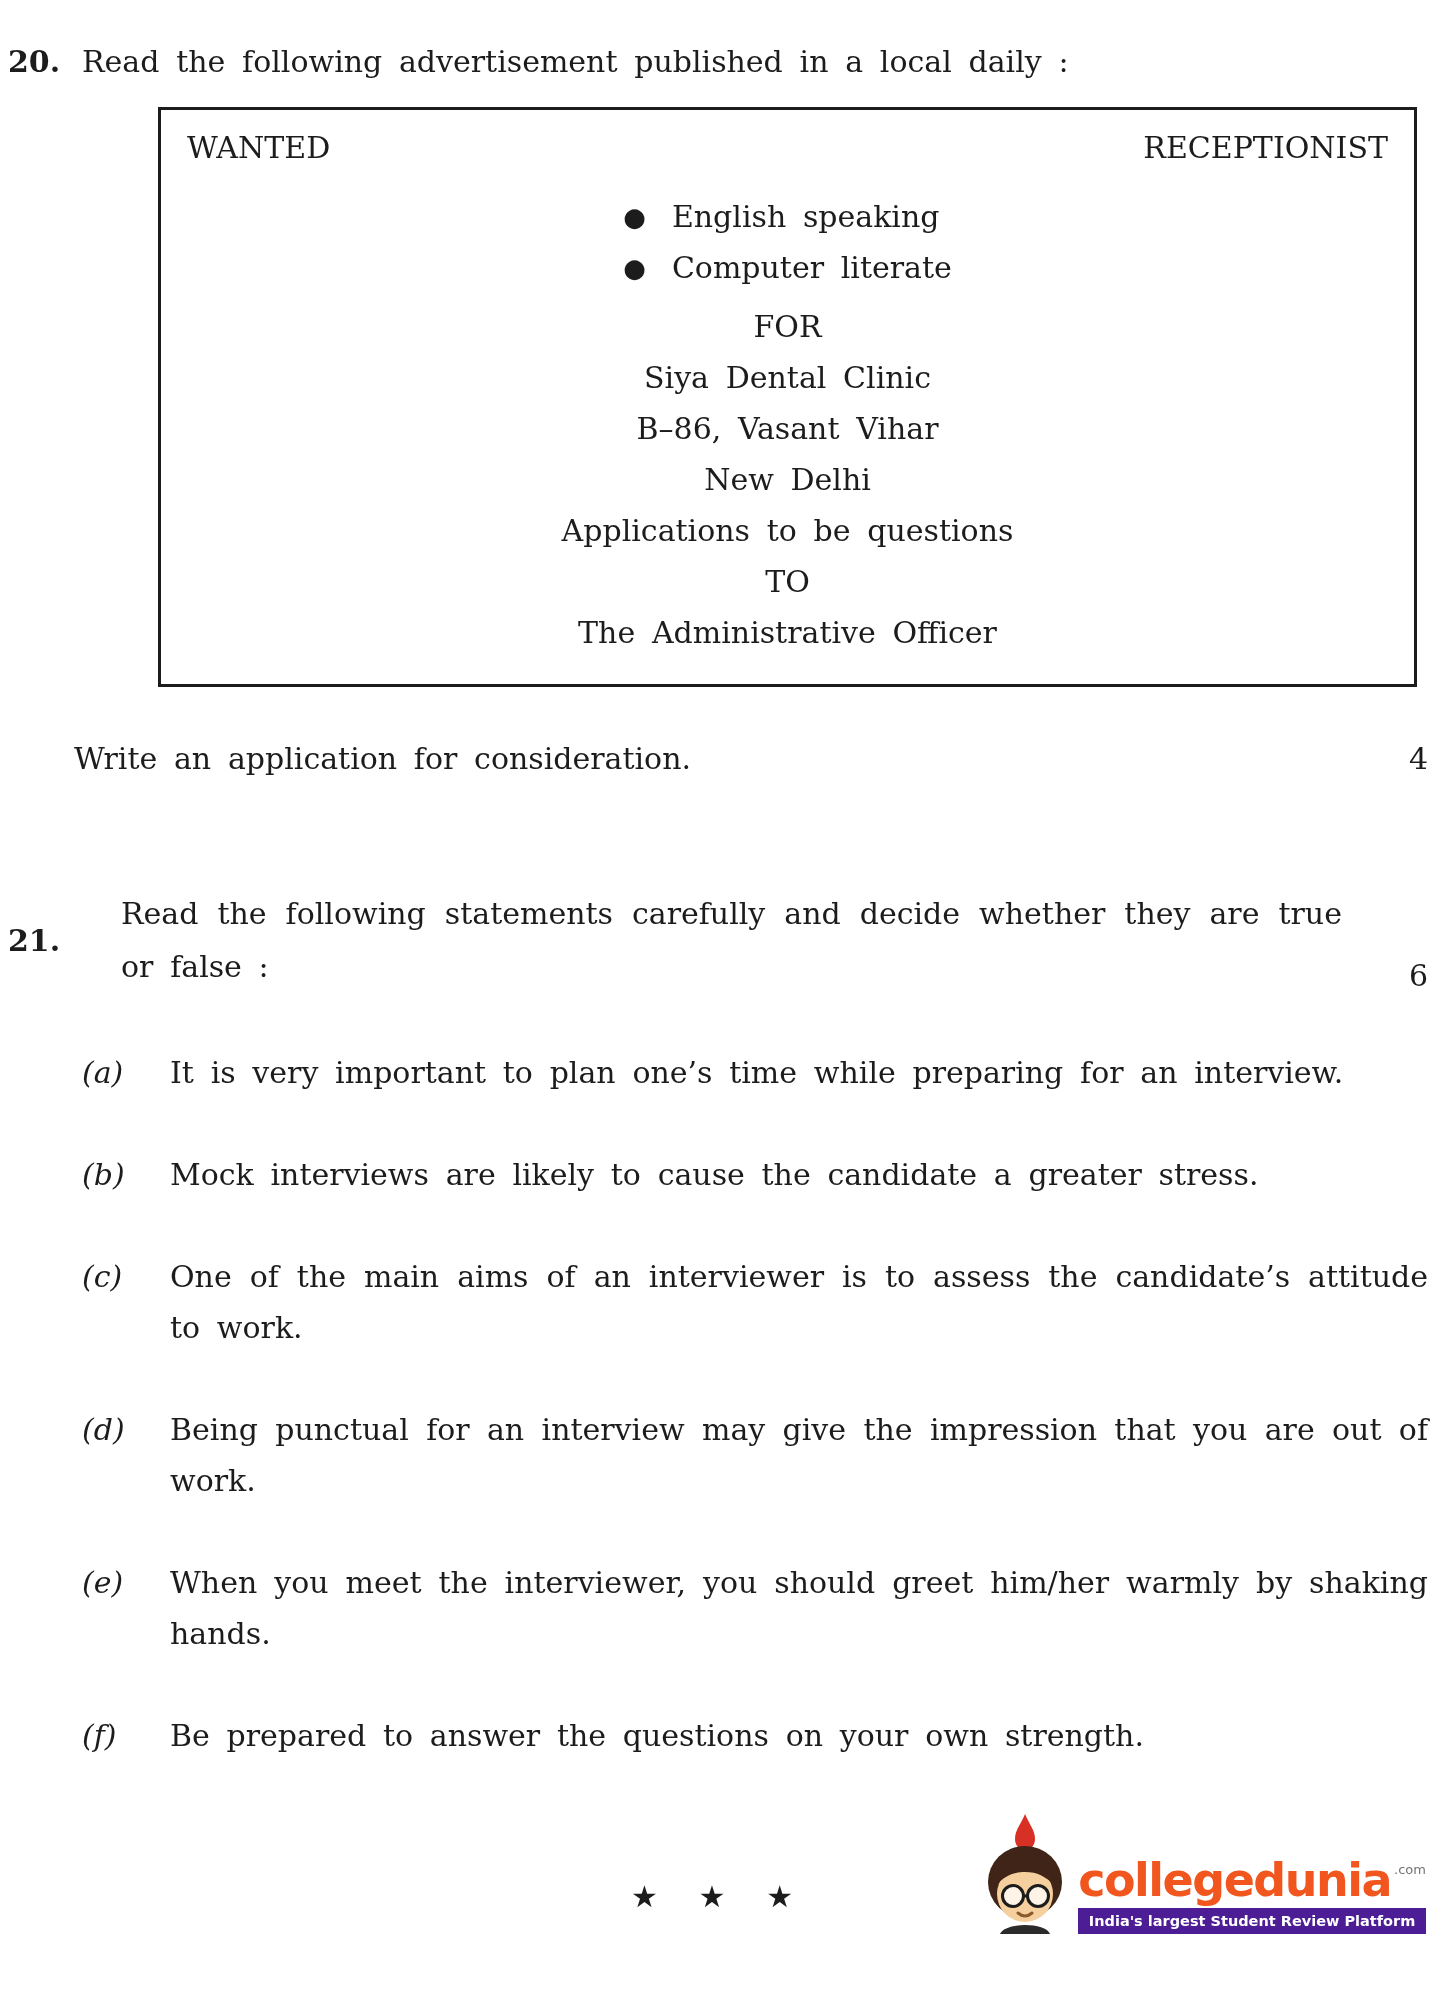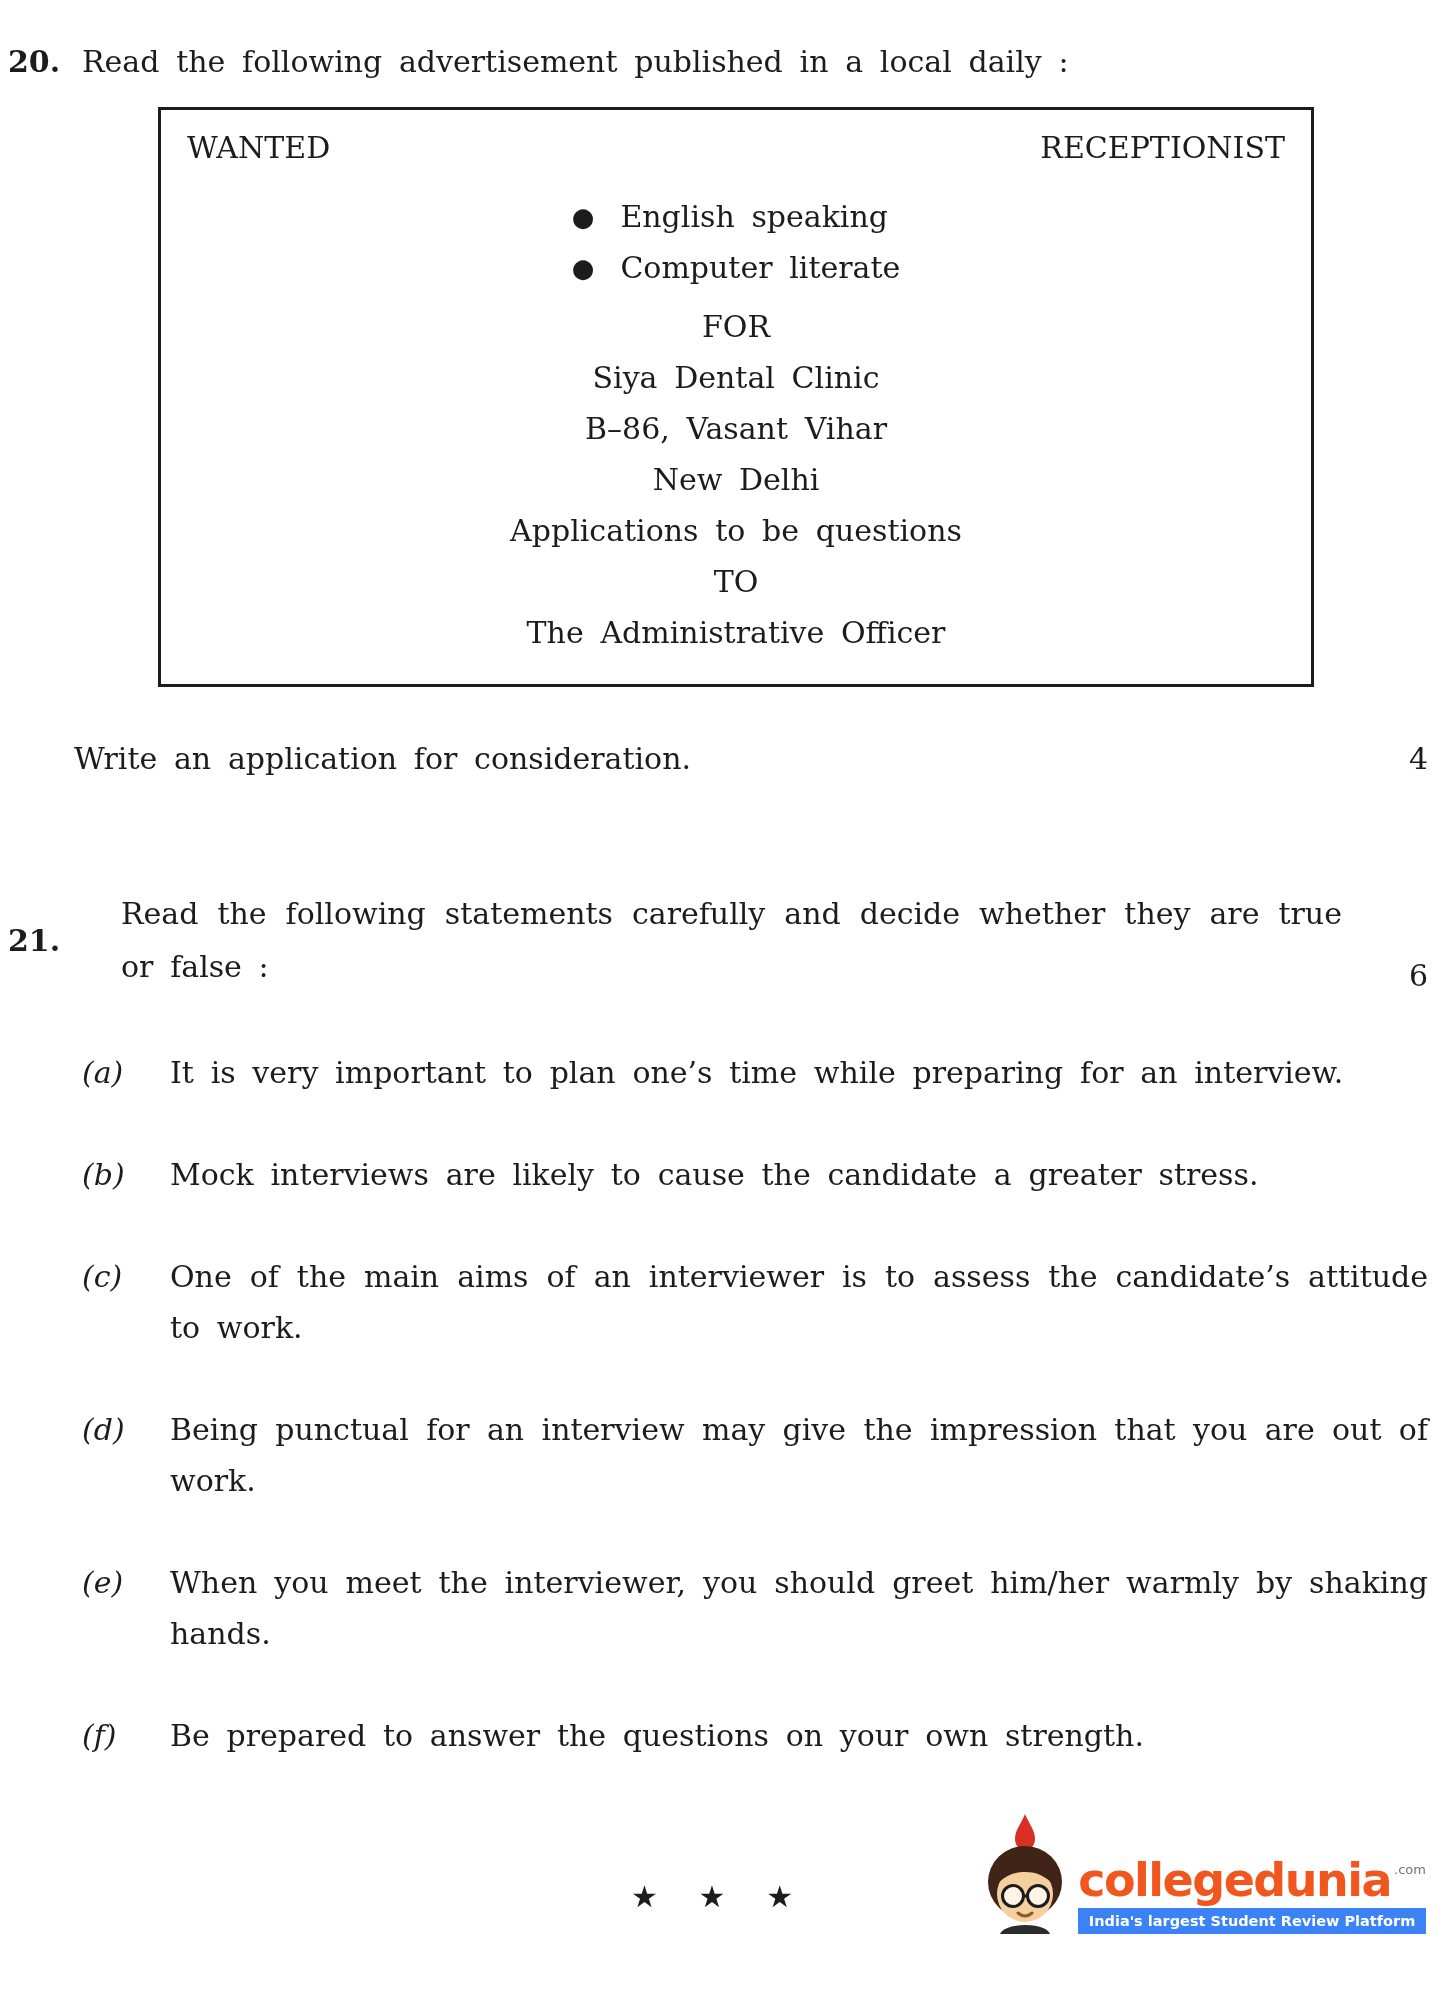--- a/index.html
+++ b/index.html
@@ -9,21 +9,21 @@
     font-family:"DejaVu Serif","Liberation Serif",serif;
     color:#1c1c1c; font-size:30px; word-spacing:0.24em;
     padding:44px 18px 0 8px;
   }
   .qrow{ display:flex; align-items:center; }
   .qnum{ flex:0 0 74px; font-weight:700; }
   .qtext{ flex:1; }
 
   
   .ad-box{
-    margin:28px 0 0 150px; width:1156px;
+    margin:28px 0 0 150px; width:1259px;
     border:3px solid #1c1c1c;
     padding:20px 26px 26px 26px;
   }
   .ad-header{ display:flex; justify-content:space-between; }
   .ad-bullets{
     width:fit-content; margin:34px auto 16px auto;
     display:flex; flex-direction:column; gap:16px; align-items:flex-start;
   }
   .ad-bullet{ display:flex; align-items:center; gap:26px; }
   .ad-dot{ font-size:26px; line-height:1; }
@@ -155,15 +155,15 @@
 
     <path d="M38 101 Q45 107 52 101" fill="none" stroke="#8a5a2b" stroke-width="3" stroke-linecap="round"></path>
 
     <path d="M20 122 C24 110 66 110 70 122 Z" fill="#2b2b2b"></path>
   </svg>
   <div class="logo-right">
     <div class="logo-word">
       <span class="logo-main" style="color: rgb(241, 86, 31);">collegedunia</span>
       <span class="logo-com">.com</span>
     </div>
-    <div class="logo-tag" style="background: #3b82f6;">India's largest Student Review Platform</div>
+    <div class="logo-tag" style="background: #4c1d95;">India's largest Student Review Platform</div>
   </div>
 </div>
 
 </body></html>

